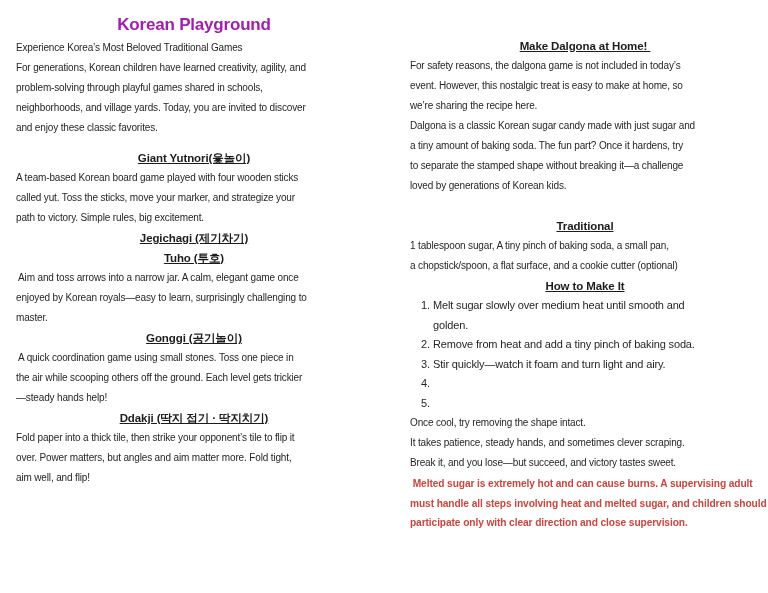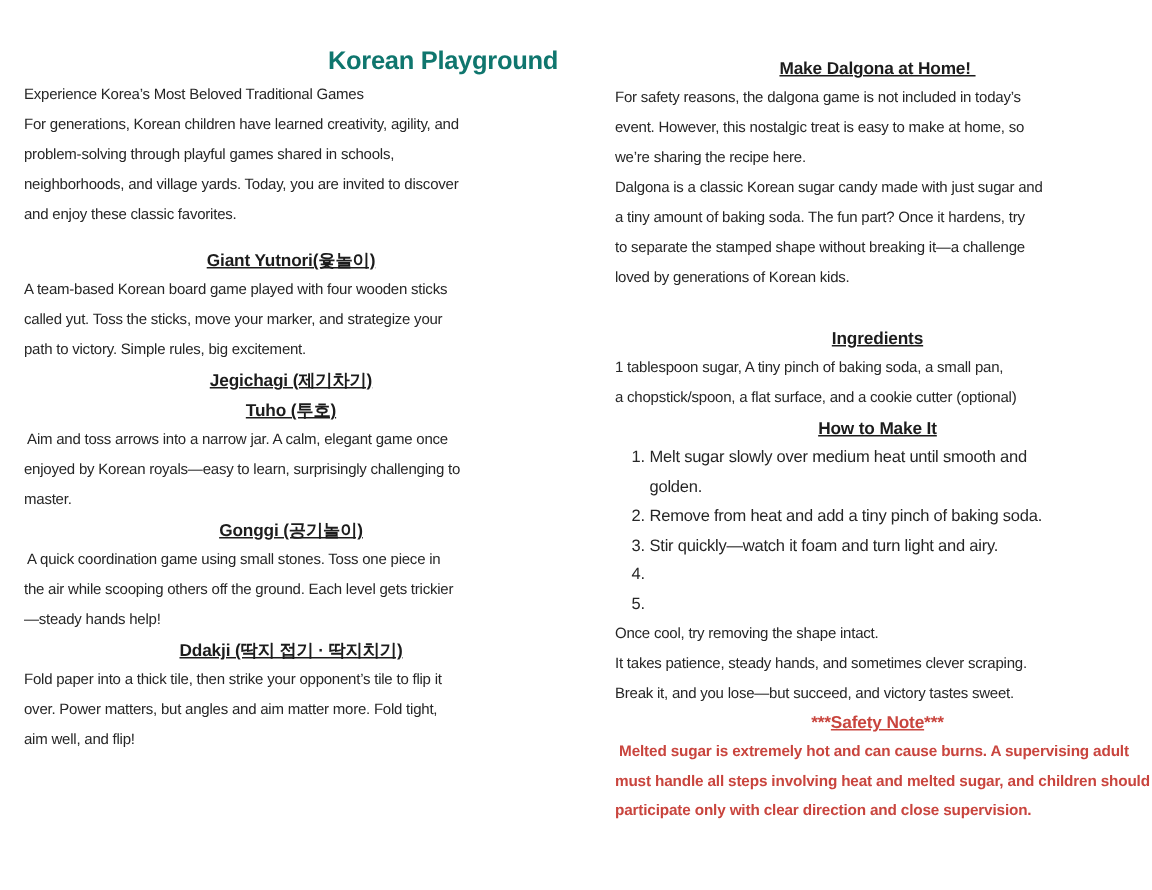--- a/index.html
+++ b/index.html
@@ -22,27 +22,27 @@
   }
   .col-left {
     left: 16px;
     width: 356px;
   }
   .col-right {
     left: 410px;
     width: 350px;
   }
   .doc-title {
-    margin: 28px 0 0 0;
+    margin: 12px 0 0 0;
     font-size: 17px;
     font-weight: bold;
     letter-spacing: -0.2px;
-    text-align: right;
+    text-align: center;
     line-height: 26px;
-    color: #0f766e;
+    color: #a21caf;
   }
   .body-text {
     margin: 0;
     font-size: 10px;
     line-height: 20px;
     letter-spacing: -0.15px;
     white-space: pre;
     color: #262626;
   }
   .section-heading {
@@ -134,21 +134,21 @@
     <p class="body-text">For safety reasons, the dalgona game is not included in today’s
 event. However, this nostalgic treat is easy to make at home, so
 we’re sharing the recipe here.
 Dalgona is a classic Korean sugar candy made with just sugar and
 a tiny amount of baking soda. The fun part? Once it hardens, try
 to separate the stamped shape without breaking it—a challenge
 loved by generations of Korean kids.</p>
 
     <div class="spacer-line"></div>
 
-    <h2 class="section-heading">Ingredients</h2>
+    <h2 class="section-heading">Traditional</h2>
     <p class="body-text">1 tablespoon sugar, A tiny pinch of baking soda, a small pan,
 a chopstick/spoon, a flat surface, and a cookie cutter (optional)</p>
 
     <h2 class="section-heading">How to Make It</h2>
     <div class="steps">
       <div class="step">
         <span class="step-num">1.</span>
         <span class="step-text">Melt sugar slowly over medium heat until smooth and
 golden.</span>
       </div>
@@ -165,19 +165,18 @@
       </div>
       <div class="step">
         <span class="step-num">5.</span>
       </div>
     </div>
 
     <p class="body-text">Once cool, try removing the shape intact.
 It takes patience, steady hands, and sometimes clever scraping.
 Break it, and you lose—but succeed, and victory tastes sweet.</p>
 
-    <h2 class="safety-heading"><span>***</span><span class="underlined">Safety Note</span><span>***</span></h2>
     <p class="safety-body"> Melted sugar is extremely hot and can cause burns. A supervising adult
 must handle all steps involving heat and melted sugar, and children should
 participate only with clear direction and close supervision.</p>
   </div>
 
 </div>
 
 </body></html>

